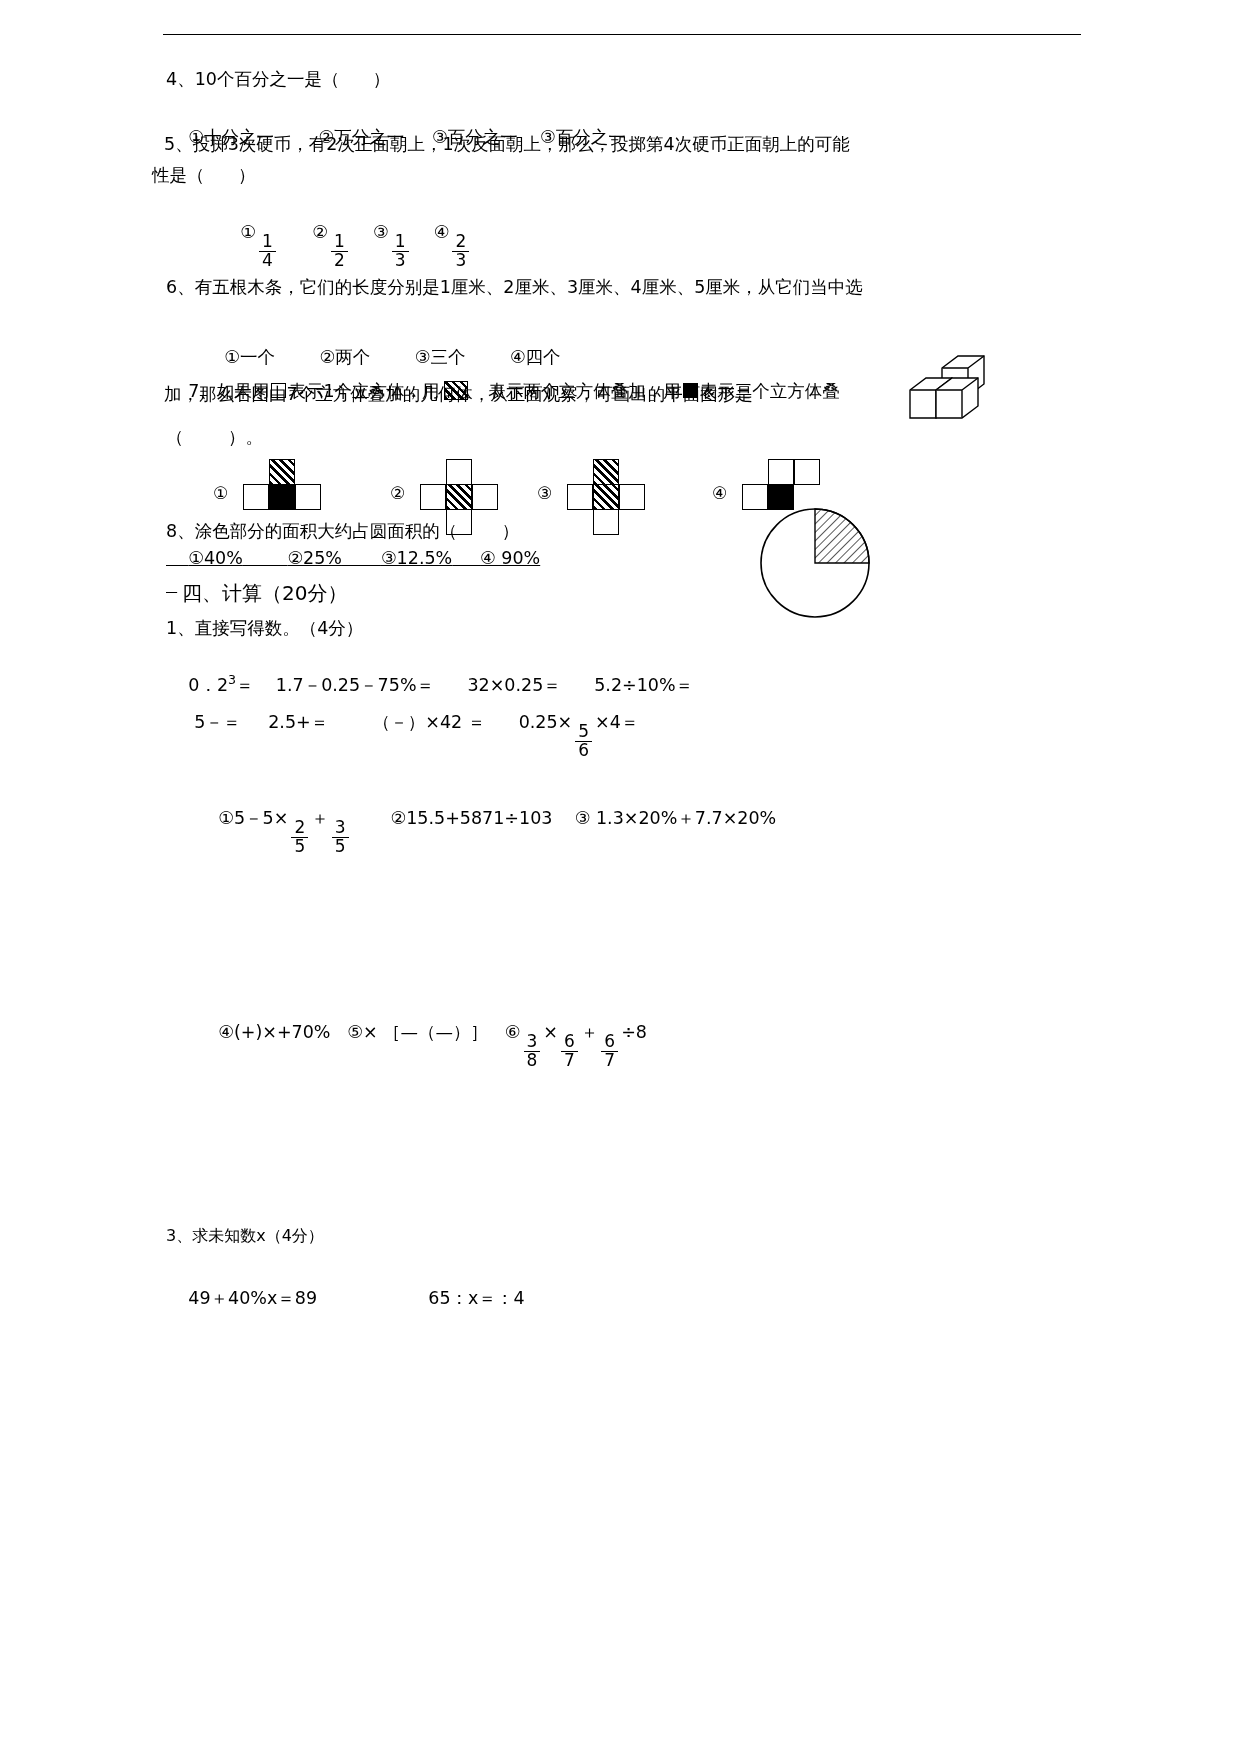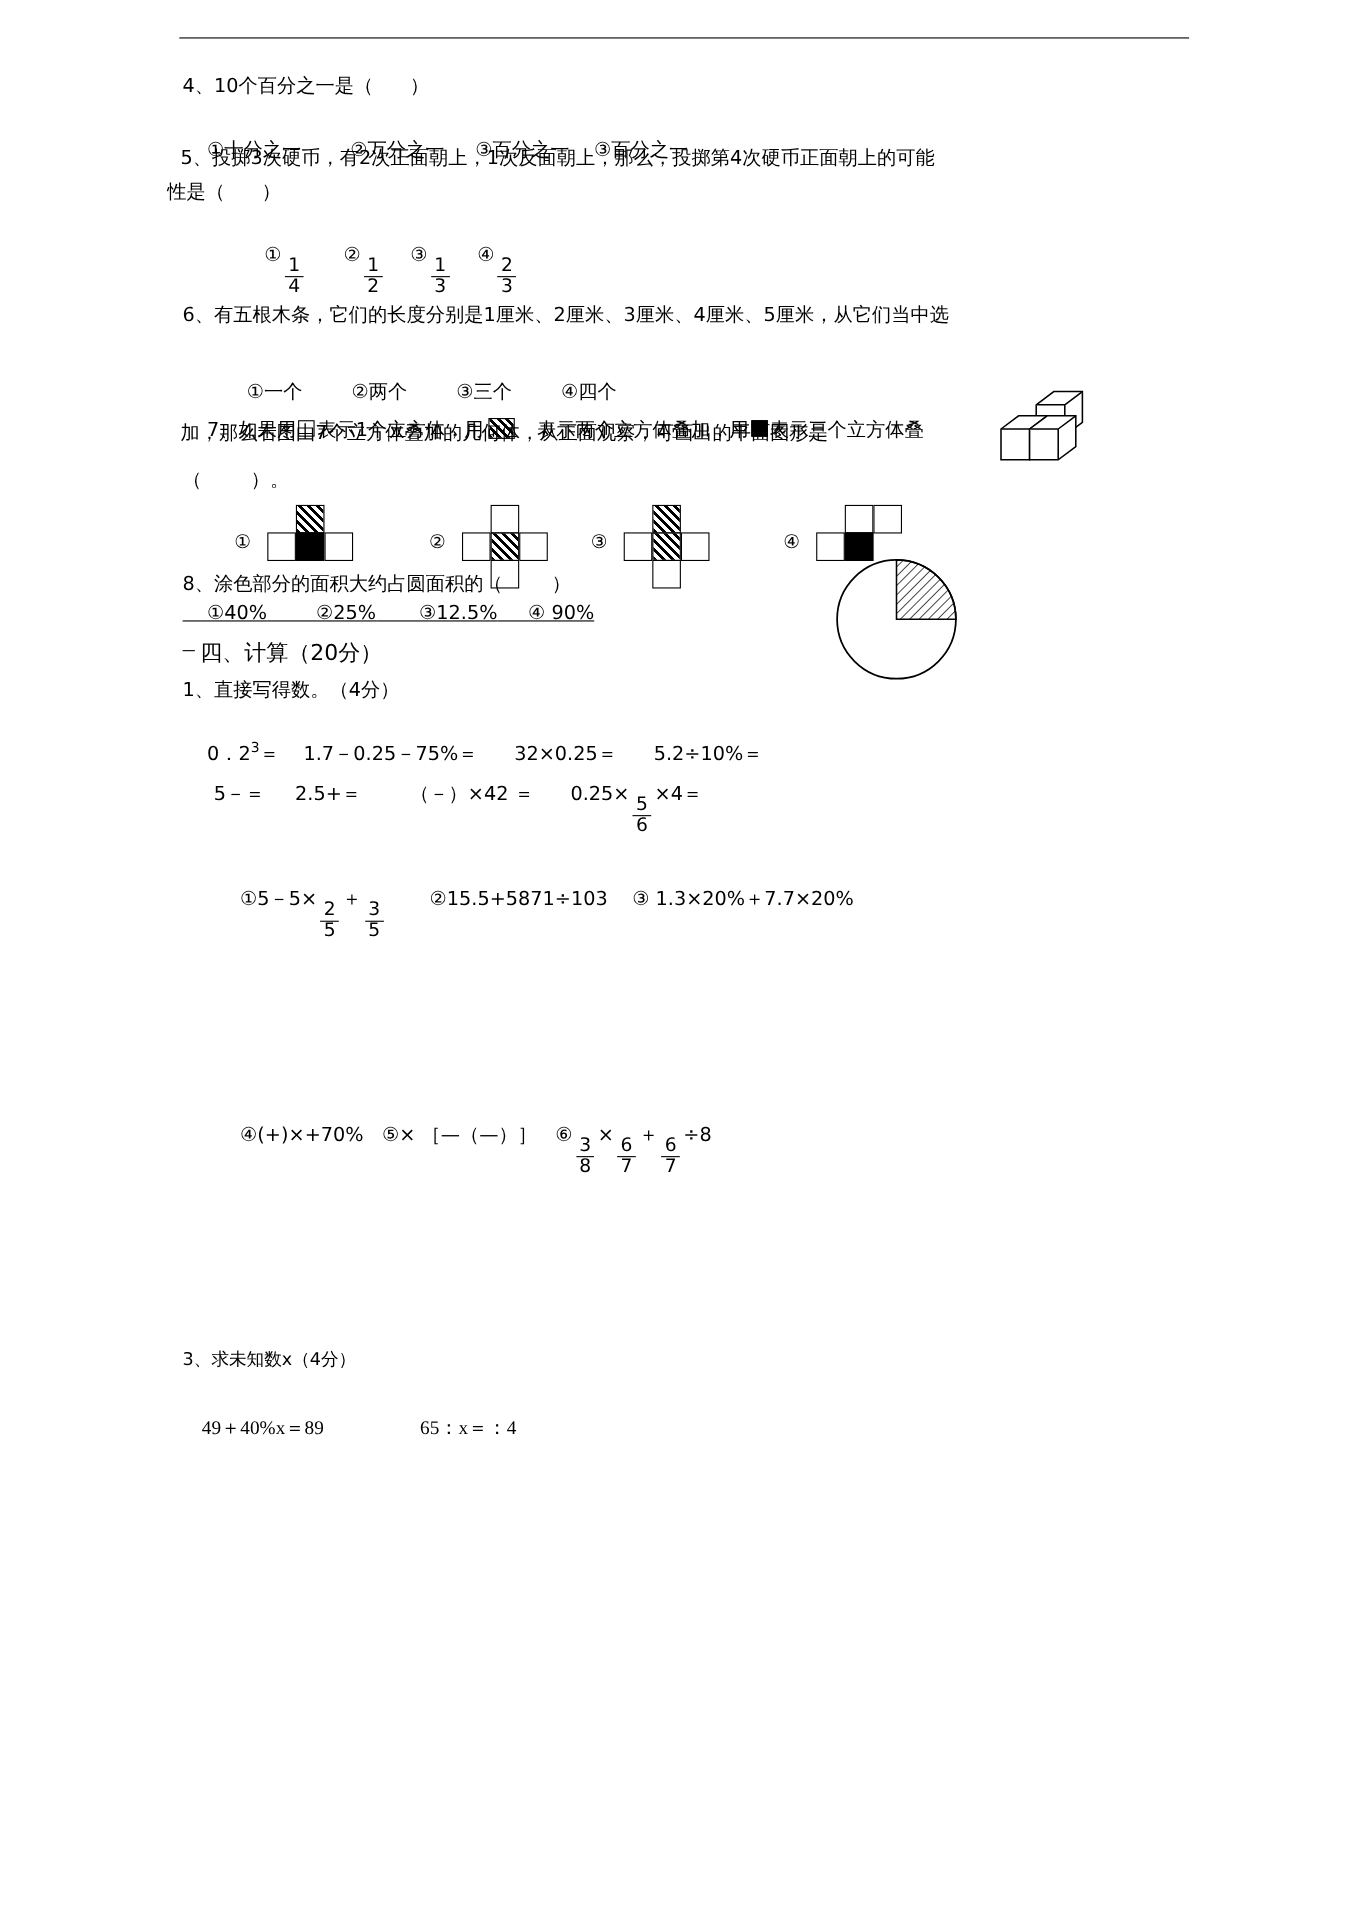--- a/index.html
+++ b/index.html
@@ -139,17 +139,17 @@
 
   <div class="blk" style="left:196px;top:778px;">
     <span>①5－5×</span><span class="fr"><span class="n">2</span><span class="d">5</span></span><span>＋</span><span class="fr"><span class="n">3</span><span class="d">5</span></span><span>       </span><span>②15.5+5871÷103</span><span>    </span><span>③ 1.3×20%＋7.7×20%</span>
   </div>
 
   <div class="blk" style="left:196px;top:992px;">
     <span>④(+)×+70%</span><span>   </span><span>⑤× ［—（—）］</span><span>   </span><span>⑥</span><span class="fr"><span class="n">3</span><span class="d">8</span></span><span>×</span><span class="fr"><span class="n">6</span><span class="d">7</span></span><span>＋</span><span class="fr"><span class="n">6</span><span class="d">7</span></span><span>÷8</span>
   </div>
 
   <div class="blk" style="left:166px;top:1224px;font-size:16px;">3、求未知数x（4分）</div>
-  <div class="blk" style="left:166px;top:1258px;font-family:Liberation Serif, serif;">
+  <div class="blk" style="left:166px;top:1258px;">
     <span>49＋40%x＝89</span><span>                    </span><span>65：x＝：4</span>
   </div>
 
 </div>
 
 </body></html>

